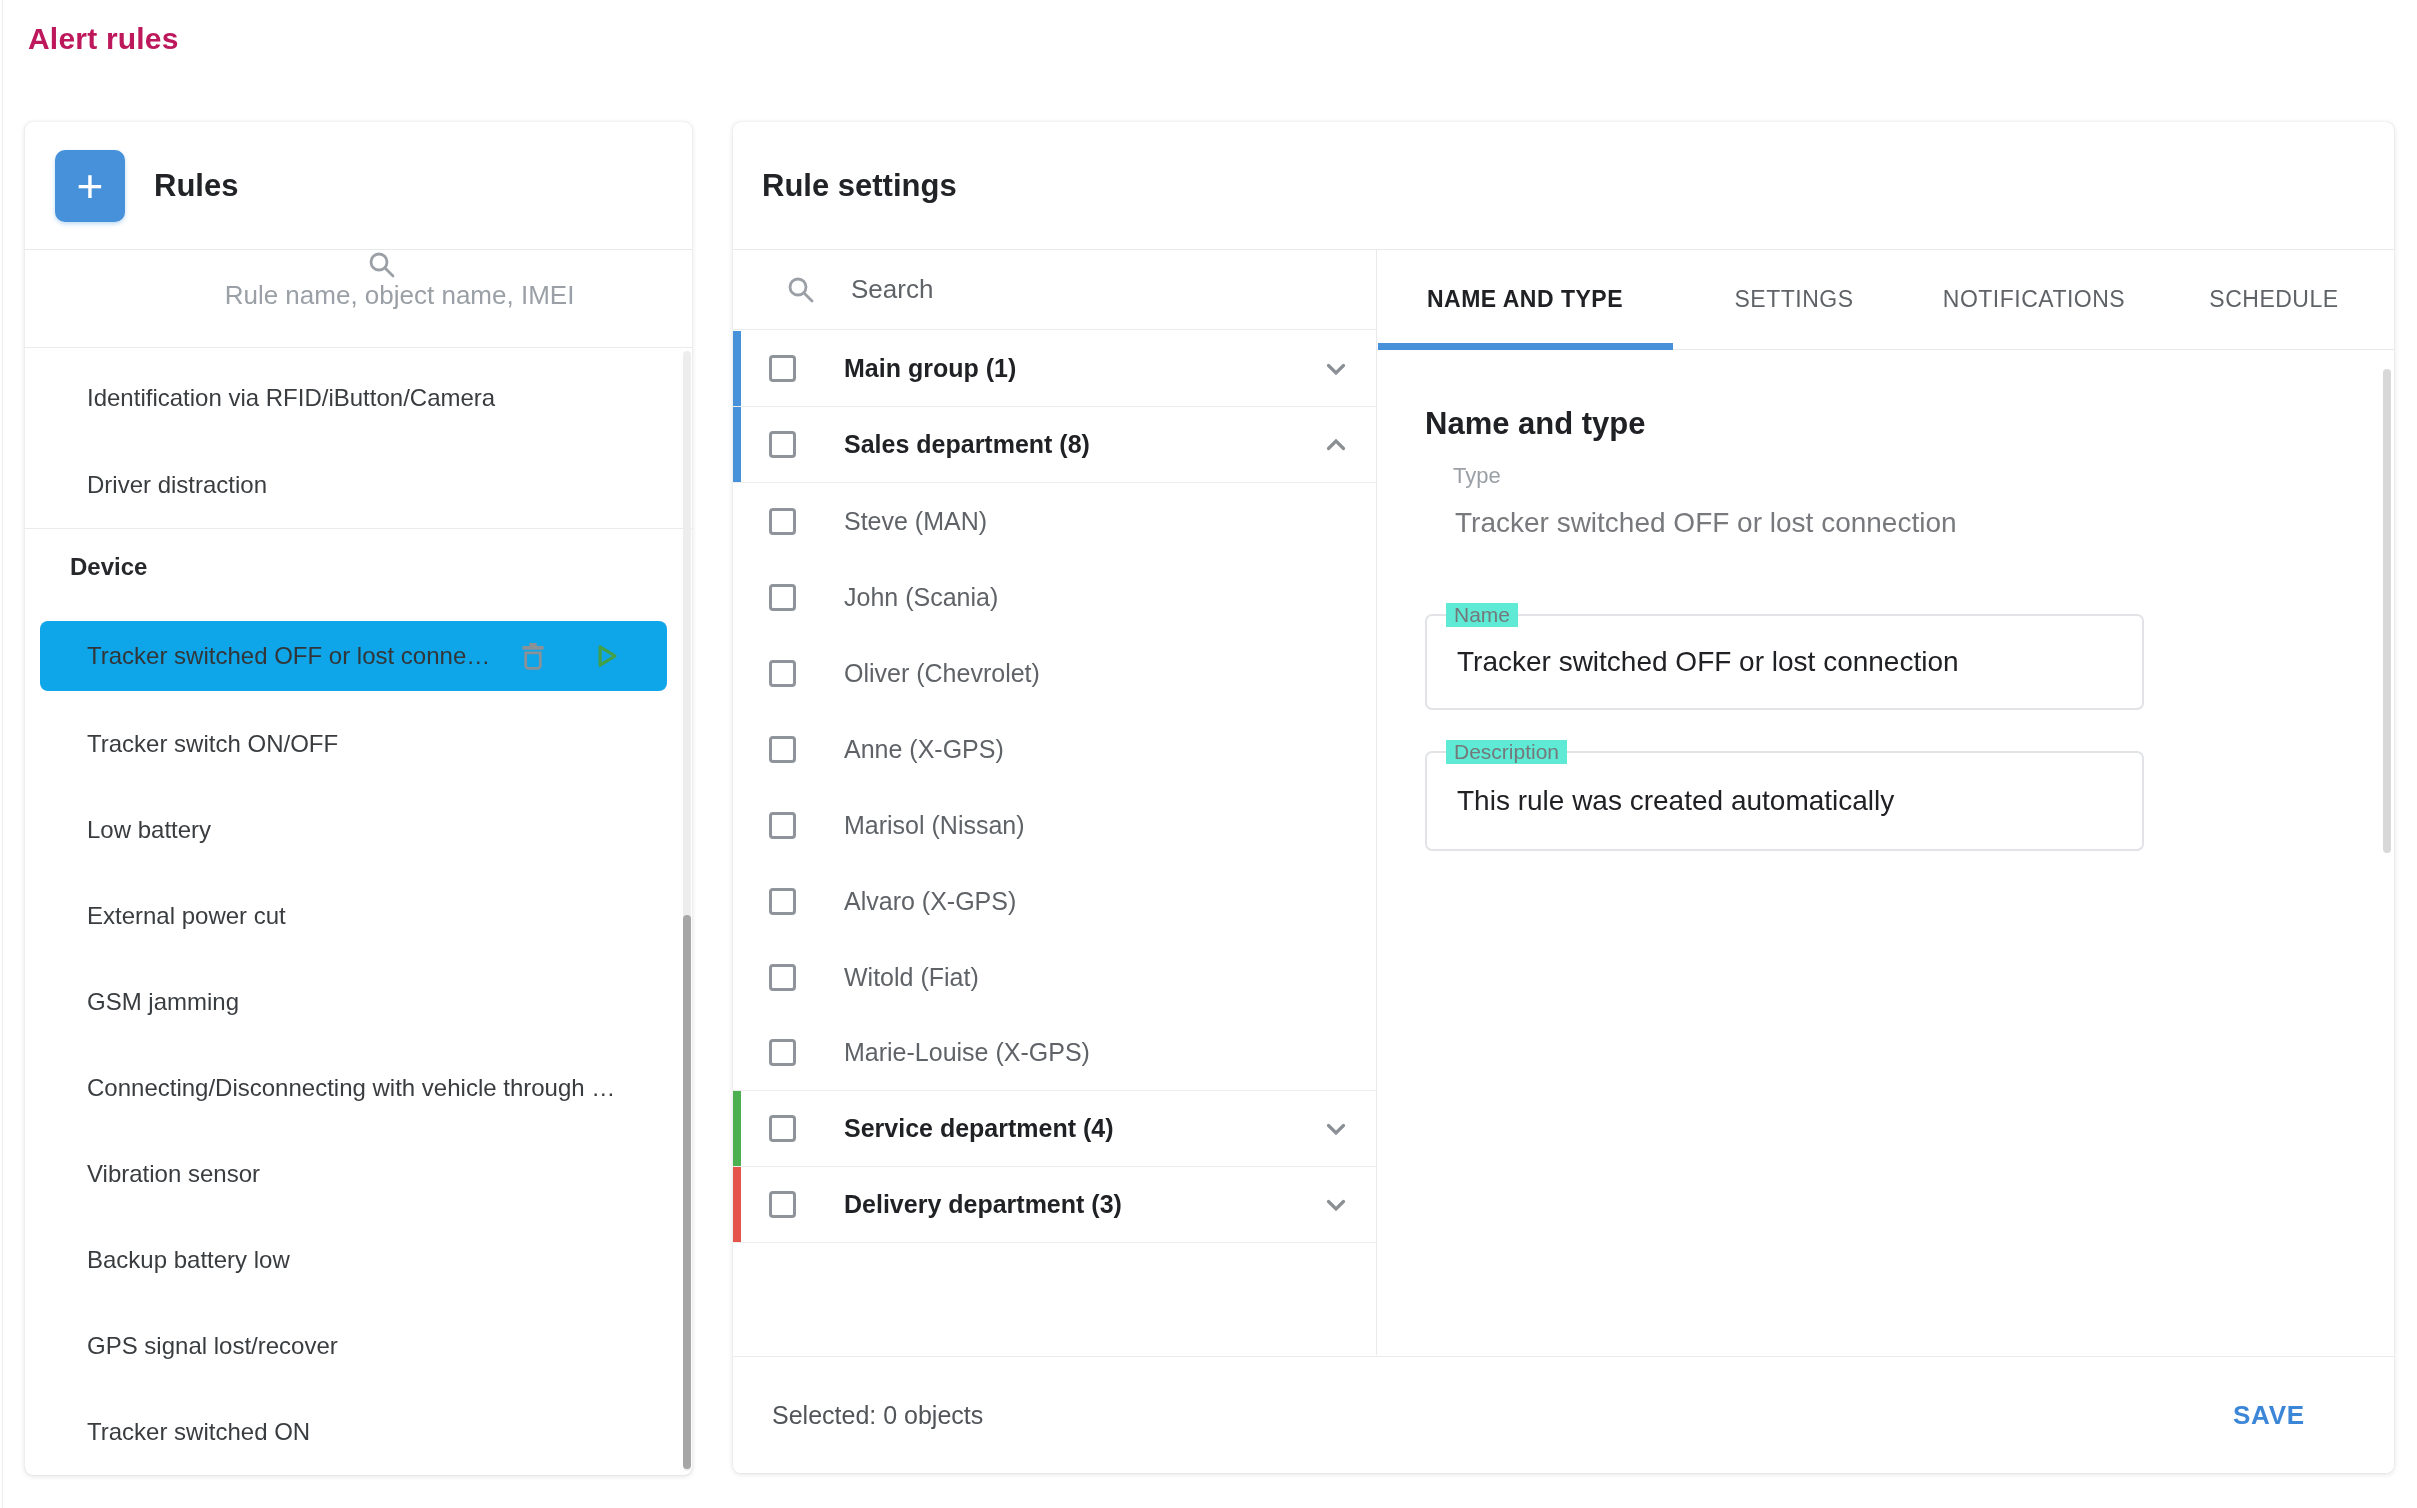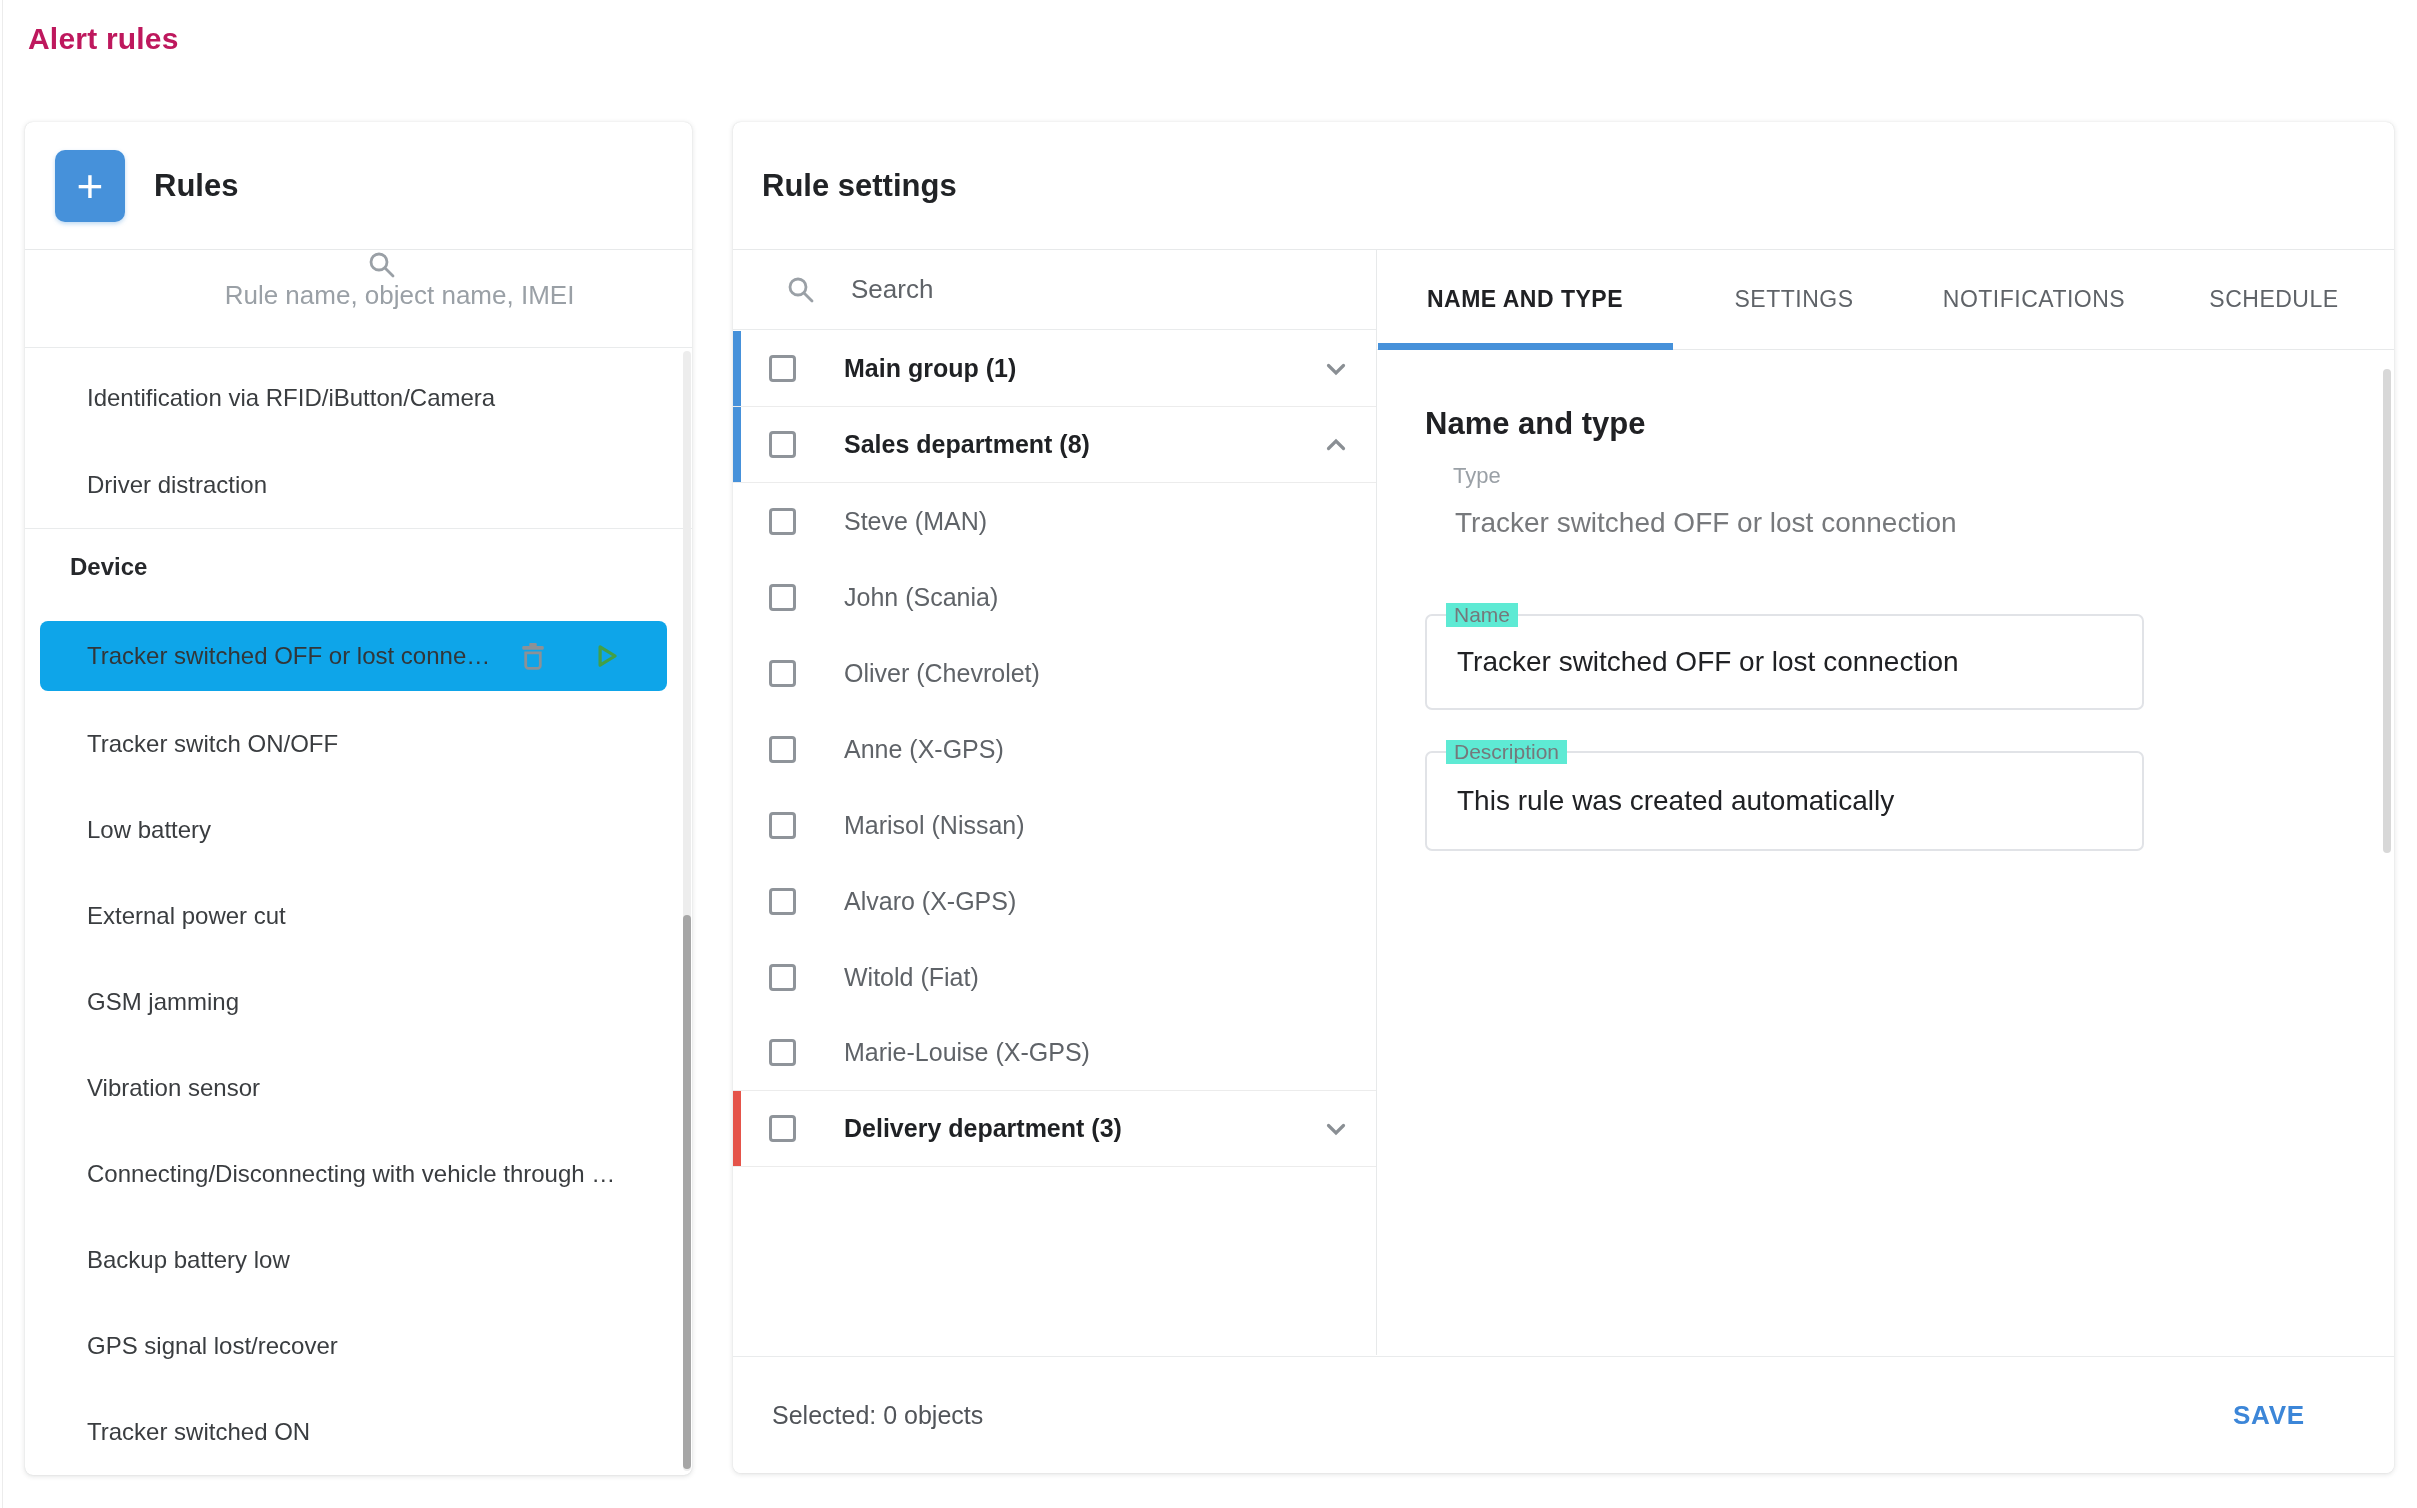--- a/index.html
+++ b/index.html
@@ -189,24 +189,24 @@
     <div class="rule-item post">
         <span>Low battery</span>
       </div>
     <div class="rule-item post">
         <span>External power cut</span>
       </div>
     <div class="rule-item post">
         <span>GSM jamming</span>
       </div>
     <div class="rule-item post">
+        <span>Connecting/Disconnecting with vehicle through …</span>
+      </div>
+    <div class="rule-item post">
         <span>Vibration sensor</span>
-      </div>
-    <div class="rule-item post">
-        <span>Connecting/Disconnecting with vehicle through …</span>
       </div>
     <div class="rule-item post">
         <span>Backup battery low</span>
       </div>
     <div class="rule-item post">
         <span>GPS signal lost/recover</span>
       </div>
     <div class="rule-item post">
         <span>Tracker switched ON</span>
       </div>
@@ -281,20 +281,30 @@
     </div>
     <div class="tree-row object">
       <span class="checkbox"></span>
       <span class="lbl">Witold (Fiat)</span>
     </div>
     <div class="tree-row object bordered">
       <span class="checkbox"></span>
       <span class="lbl">Marie-Louise (X-GPS)</span>
     </div>
     <div class="tree-row group bordered">
+      <span class="stripe green"></span>
+      <span class="checkbox"></span>
+      <span class="lbl">Service department (4)</span>
+      <span class="chev">
+          <svg width="30" height="30" viewBox="0 0 30 30">
+            <path d="M7.5 11.5 L15 19 L22.5 11.5" fill="none" stroke="#8a8f94" stroke-width="3.2" stroke-linecap="round"></path>
+          </svg>
+        </span>
+    </div>
+    <div class="tree-row group bordered">
       <span class="stripe red"></span>
       <span class="checkbox"></span>
       <span class="lbl">Delivery department (3)</span>
       <span class="chev">
           <svg width="30" height="30" viewBox="0 0 30 30">
             <path d="M7.5 11.5 L15 19 L22.5 11.5" fill="none" stroke="#8a8f94" stroke-width="3.2" stroke-linecap="round"></path>
           </svg>
         </span>
     </div>
   </div>

